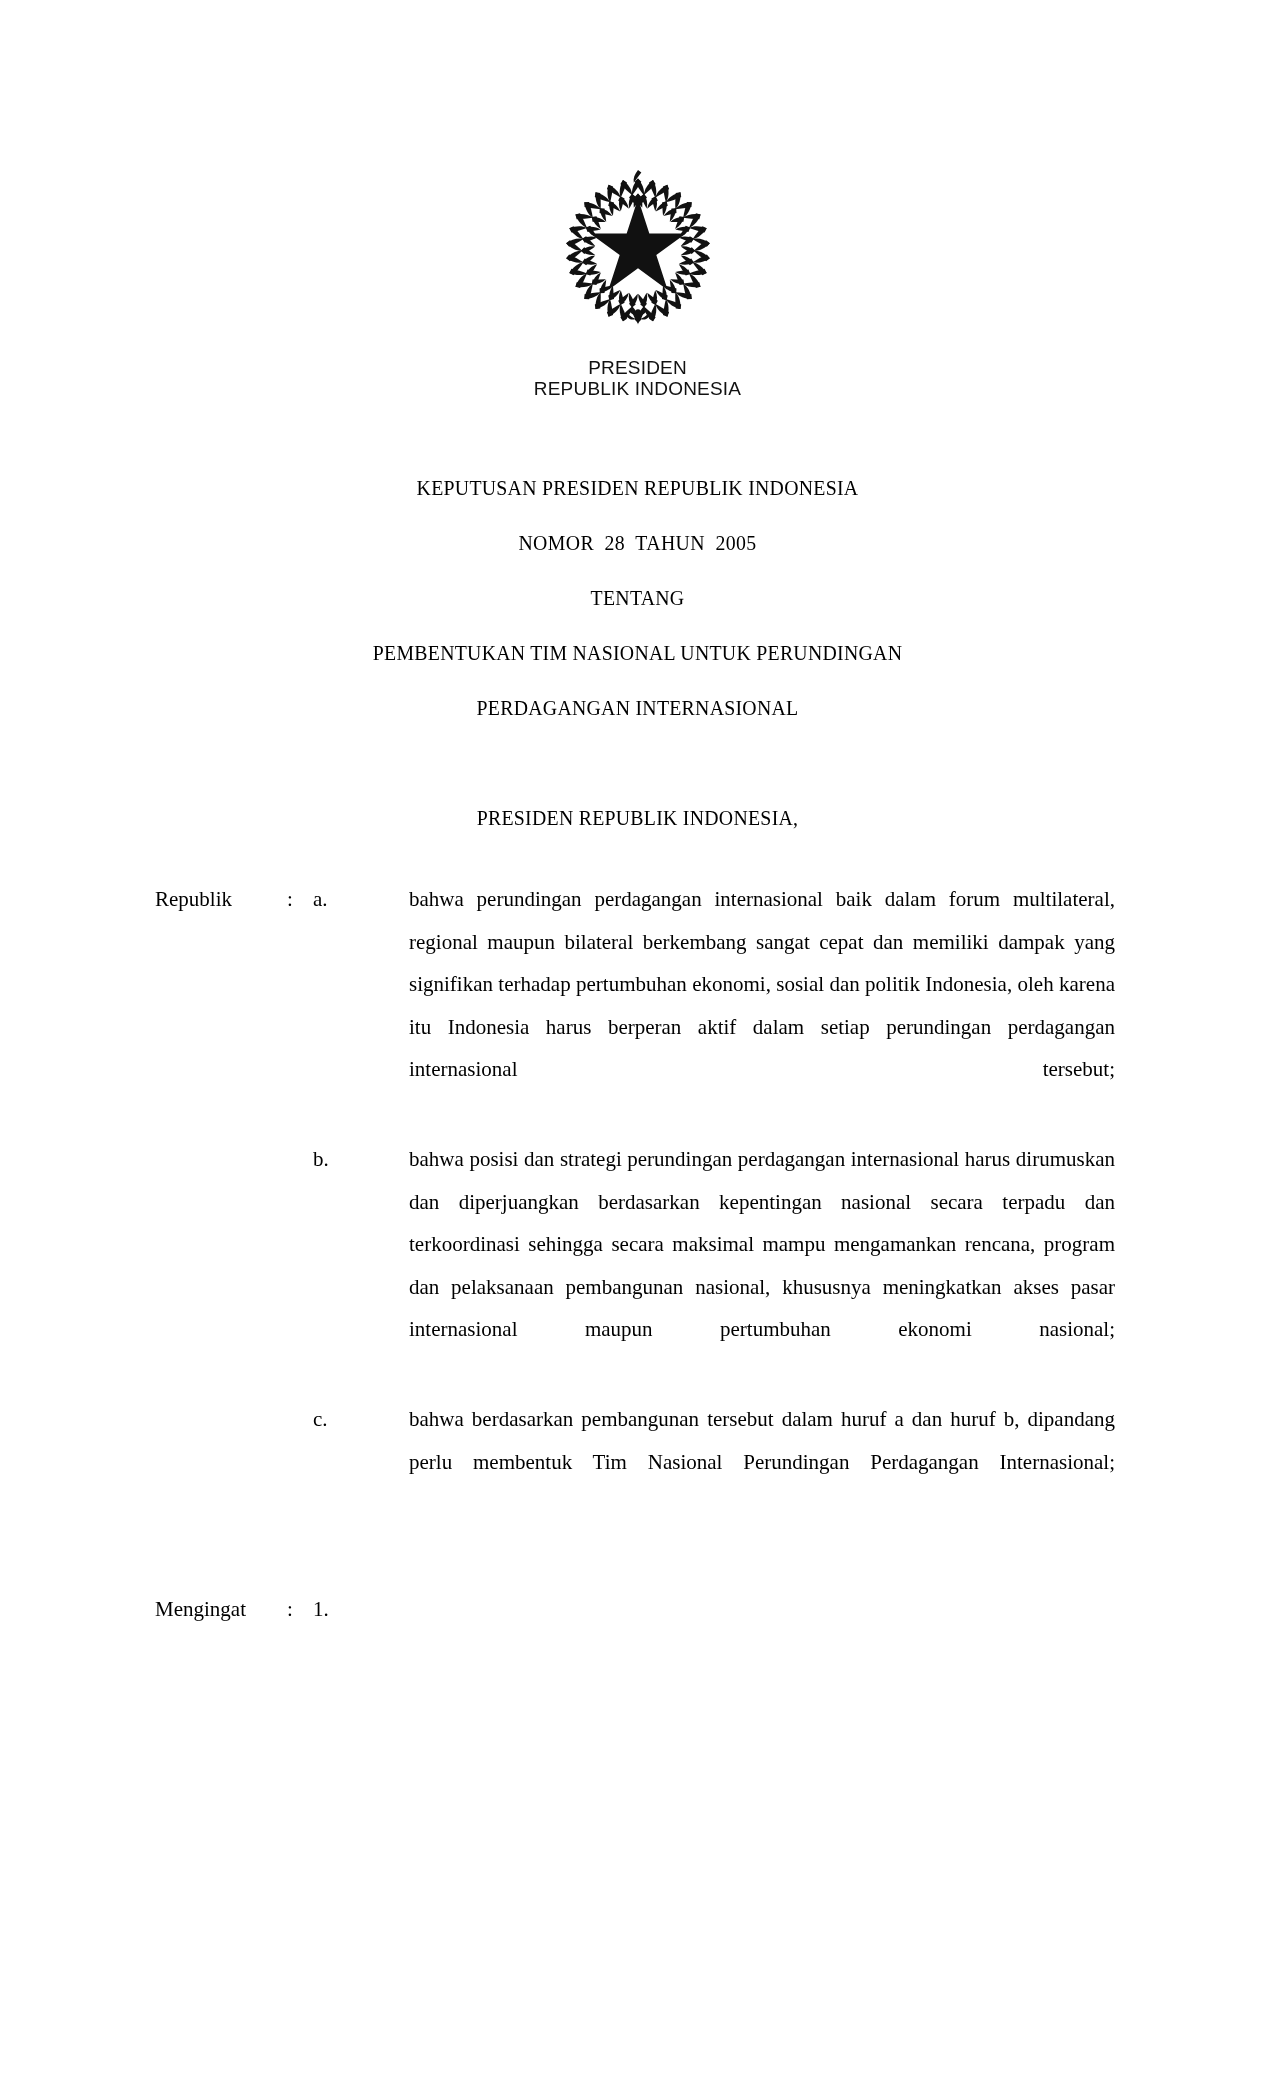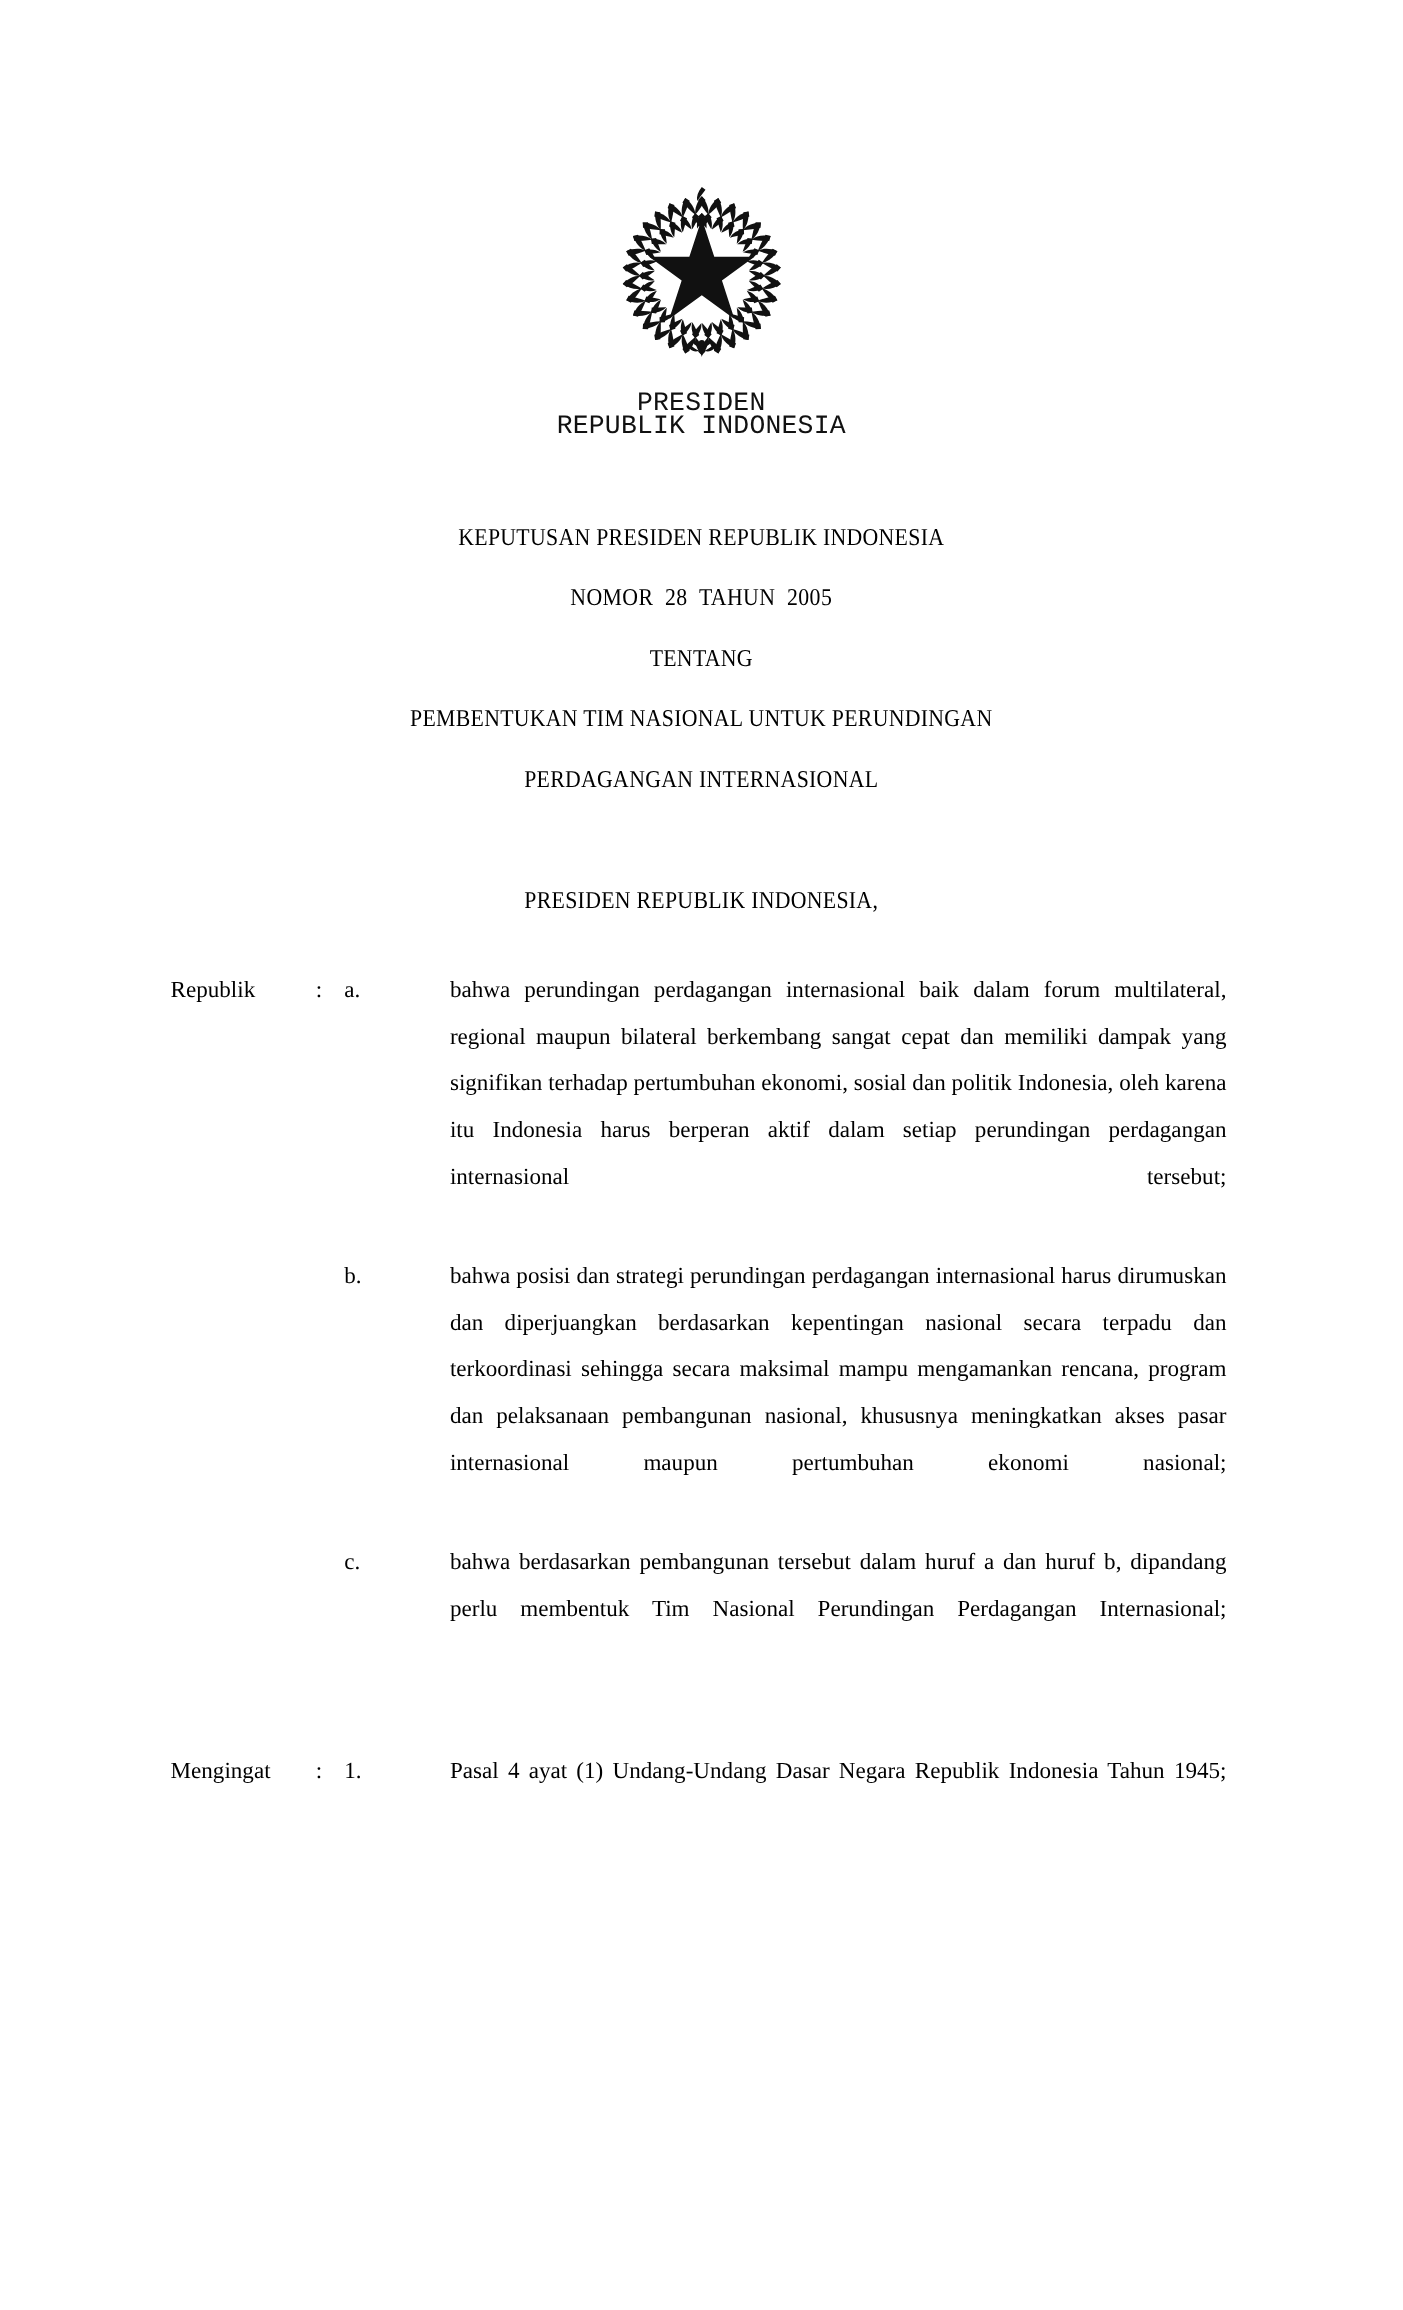--- a/index.html
+++ b/index.html
@@ -35,22 +35,22 @@
     display: block;
   }
 
   
   .letterhead {
     position: absolute;
     left: 0;
     right: 0;
     top: 357px;
     text-align: center;
-    font-family: Liberation Mono, monospace;
-    font-size: 24px;
+    font-family: Liberation Sans, sans-serif;
+    font-size: 19px;
     line-height: 21px;
     letter-spacing: 0.2px;
     color: #111111;
   }
 
   
   .title-block {
     position: absolute;
     left: 0;
     right: 0;
@@ -299,19 +299,18 @@
       <div class="marker-cell">c.</div>
       <div class="text-cell last-full">bahwa berdasarkan pembangunan tersebut dalam huruf a dan huruf b, dipandang perlu membentuk Tim Nasional Perundingan Perdagangan Internasional;</div>
     </div>
 
     <div class="row-gap-lg"></div>
 
     <div class="clause-row">
       <div class="label-cell">Mengingat</div>
       <div class="colon-cell">:</div>
       <div class="marker-cell">1.</div>
-      <div class="text-cell last-full">Pasal 4 ayat (1) Undang-Undang Dasar Negara Republik Indonesia Tahun 1945;</div>
     </div>
 
   </div>
 
 
 </div>
 
 </body></html>

